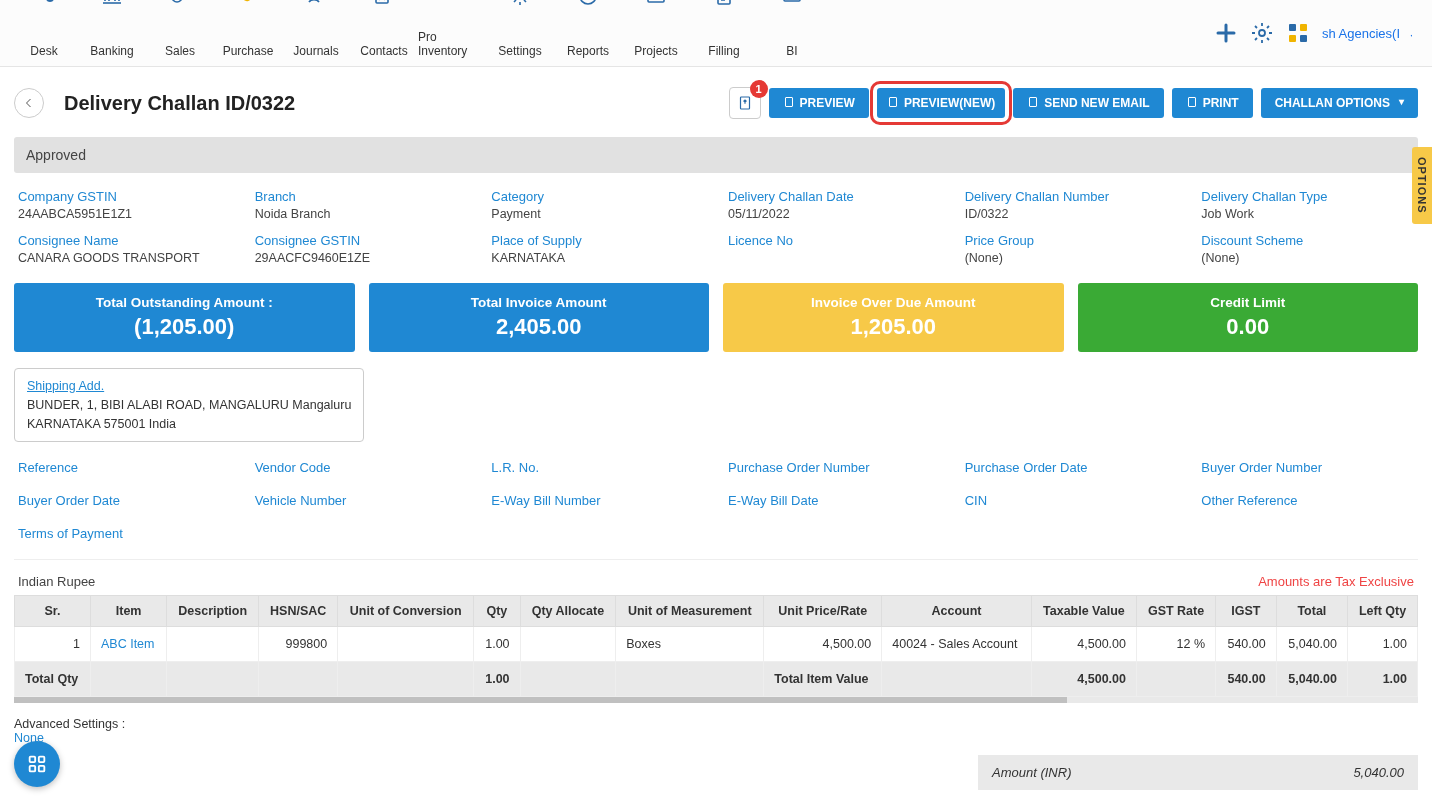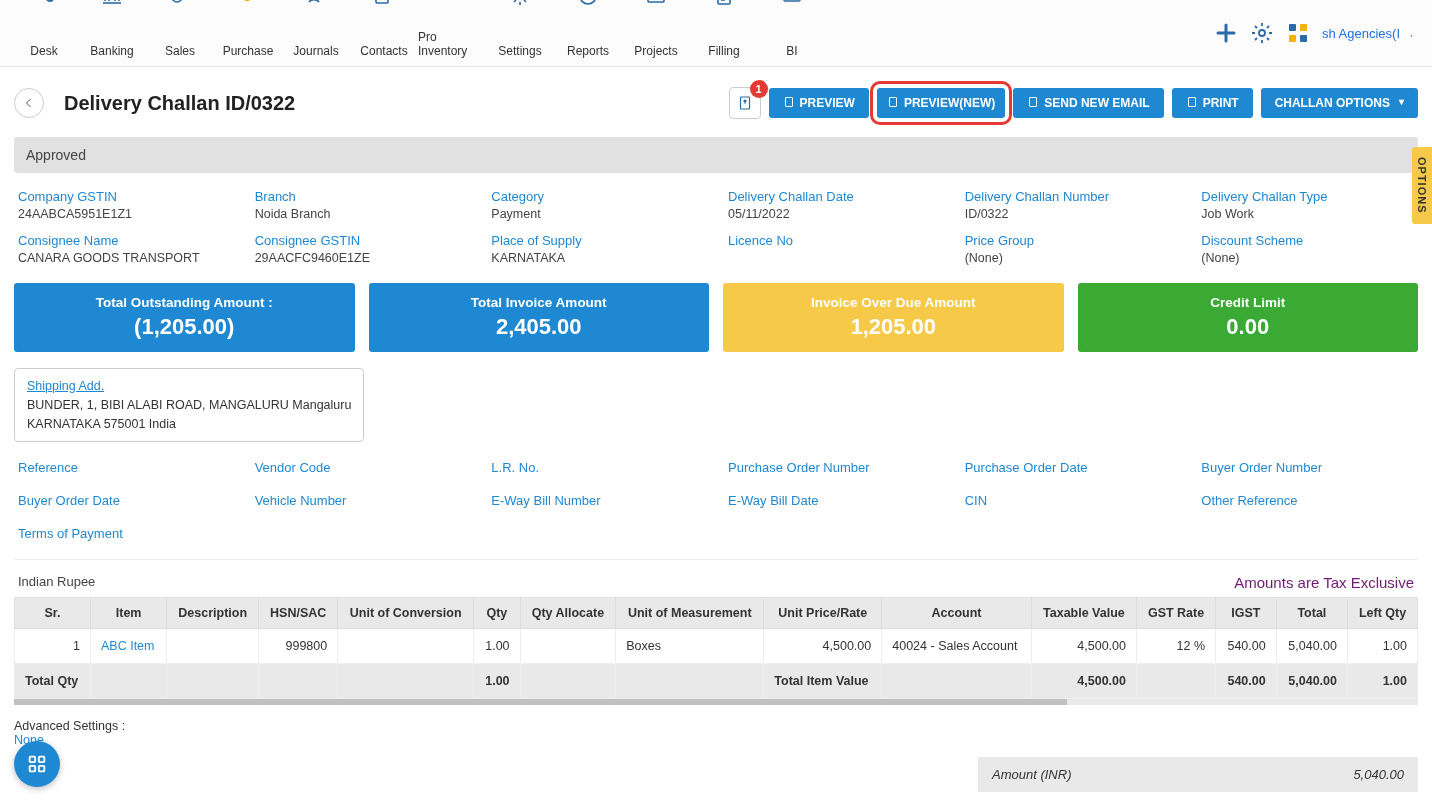--- a/index.html
+++ b/index.html
@@ -59,21 +59,21 @@
   .ship-box { border: 1px solid #ccc; border-radius: 4px; padding: 8px 12px; display: inline-block; margin-bottom: 18px; font-size: 12.5px; line-height: 1.5; }
   .ship-box .ship-title { color: #1f88d3; text-decoration: underline; }
   
   
   .meta-grid { display: grid; grid-template-columns: repeat(6, 1fr); gap: 18px 24px; margin-bottom: 10px; padding: 0 4px; border-bottom: 1px solid #eee; padding-bottom: 18px; }
   .meta-cell { color: #1f88d3; font-size: 13px; }
   
   
   .curr-row { display: flex; align-items: flex-start; justify-content: space-between; margin: 14px 0 6px; padding: 0 4px; }
   .curr-left { color: #444; font-size: 13px; }
-  .curr-right { color: #701a75; font-size: 15px; }
+  .curr-right { color: #ef4444; font-size: 13px; }
   
   
   .item-table { width: 100%; border-collapse: collapse; font-size: 12.5px; }
   .item-table th { background: #e9e9e9; color: #333; font-weight: 600; padding: 8px 10px; border: 1px solid #ddd; text-align: center; }
   .item-table td { padding: 10px 10px; border: 1px solid #eee; }
   .tr-totals td { background: #e9e9e9; font-weight: 600; }
   .txt-r { text-align: right; }
   .txt-l { text-align: left; }
   .td-link { color: #1f88d3; }
   .table-scroll { overflow-x: auto; position: relative; }

